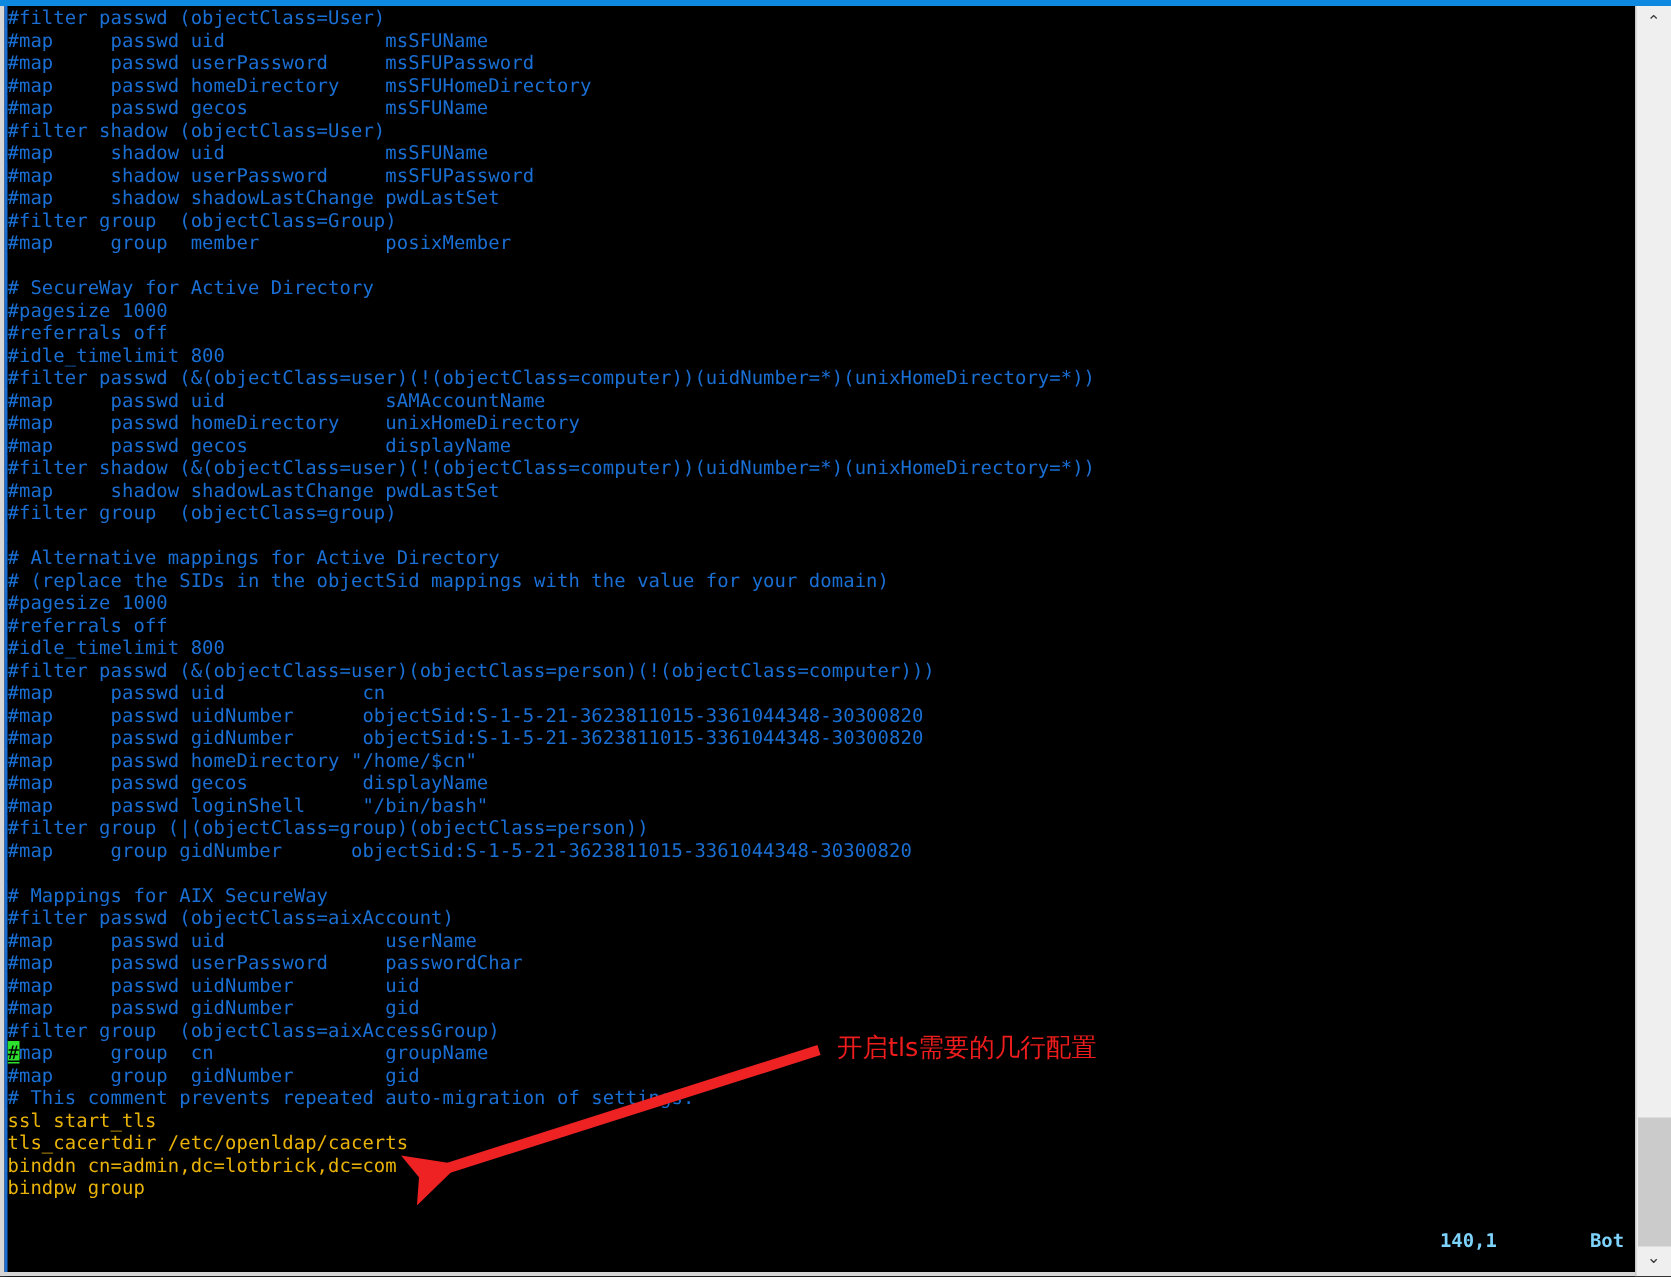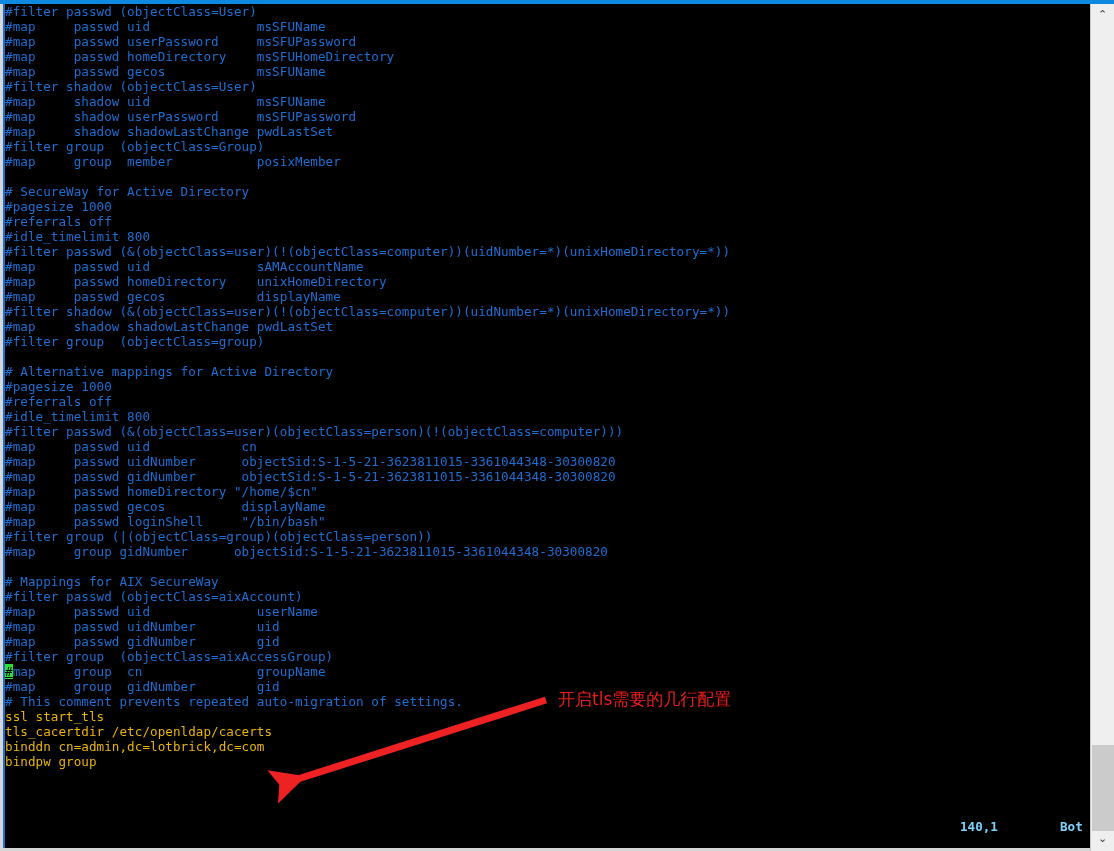--- a/index.html
+++ b/index.html
@@ -183,36 +183,38 @@
       <div class="line cmt">#idle_timelimit 800</div>
       <div class="line cmt">#filter passwd (&amp;(objectClass=user)(!(objectClass=computer))(uidNumber=*)(unixHomeDirectory=*))</div>
       <div class="line cmt">#map     passwd uid              sAMAccountName</div>
       <div class="line cmt">#map     passwd homeDirectory    unixHomeDirectory</div>
       <div class="line cmt">#map     passwd gecos            displayName</div>
       <div class="line cmt">#filter shadow (&amp;(objectClass=user)(!(objectClass=computer))(uidNumber=*)(unixHomeDirectory=*))</div>
       <div class="line cmt">#map     shadow shadowLastChange pwdLastSet</div>
       <div class="line cmt">#filter group  (objectClass=group)</div>
       <div class="line blank"> </div>
       <div class="line cmt"># Alternative mappings for Active Directory</div>
+      <div class="line cmt"># (replace the SIDs in the objectSid mappings with the value for your domain)</div>
       <div class="line cmt">#pagesize 1000</div>
       <div class="line cmt">#referrals off</div>
       <div class="line cmt">#idle_timelimit 800</div>
       <div class="line cmt">#filter passwd (&amp;(objectClass=user)(objectClass=person)(!(objectClass=computer)))</div>
       <div class="line cmt">#map     passwd uid            cn</div>
       <div class="line cmt">#map     passwd uidNumber      objectSid:S-1-5-21-3623811015-3361044348-30300820</div>
       <div class="line cmt">#map     passwd gidNumber      objectSid:S-1-5-21-3623811015-3361044348-30300820</div>
       <div class="line cmt">#map     passwd homeDirectory "/home/$cn"</div>
       <div class="line cmt">#map     passwd gecos          displayName</div>
       <div class="line cmt">#map     passwd loginShell     "/bin/bash"</div>
       <div class="line cmt">#filter group (|(objectClass=group)(objectClass=person))</div>
       <div class="line cmt">#map     group gidNumber      objectSid:S-1-5-21-3623811015-3361044348-30300820</div>
       <div class="line blank"> </div>
       <div class="line cmt"># Mappings for AIX SecureWay</div>
       <div class="line cmt">#filter passwd (objectClass=aixAccount)</div>
       <div class="line cmt">#map     passwd uid              userName</div>
+      <div class="line cmt">#map     passwd userPassword     passwordChar</div>
       <div class="line cmt">#map     passwd uidNumber        uid</div>
       <div class="line cmt">#map     passwd gidNumber        gid</div>
       <div class="line cmt">#filter group  (objectClass=aixAccessGroup)</div>
       <div class="line cmt"><span class="cursor-cell">#</span><span>map     group  cn               groupName</span></div>
       <div class="line cmt">#map     group  gidNumber        gid</div>
       <div class="line cmt"># This comment prevents repeated auto-migration of settings.</div>
       <div class="line txt">ssl start_tls</div>
       <div class="line txt">tls_cacertdir /etc/openldap/cacerts</div>
       <div class="line txt">binddn cn=admin,dc=lotbrick,dc=com</div>
       <div class="line txt">bindpw group</div>

